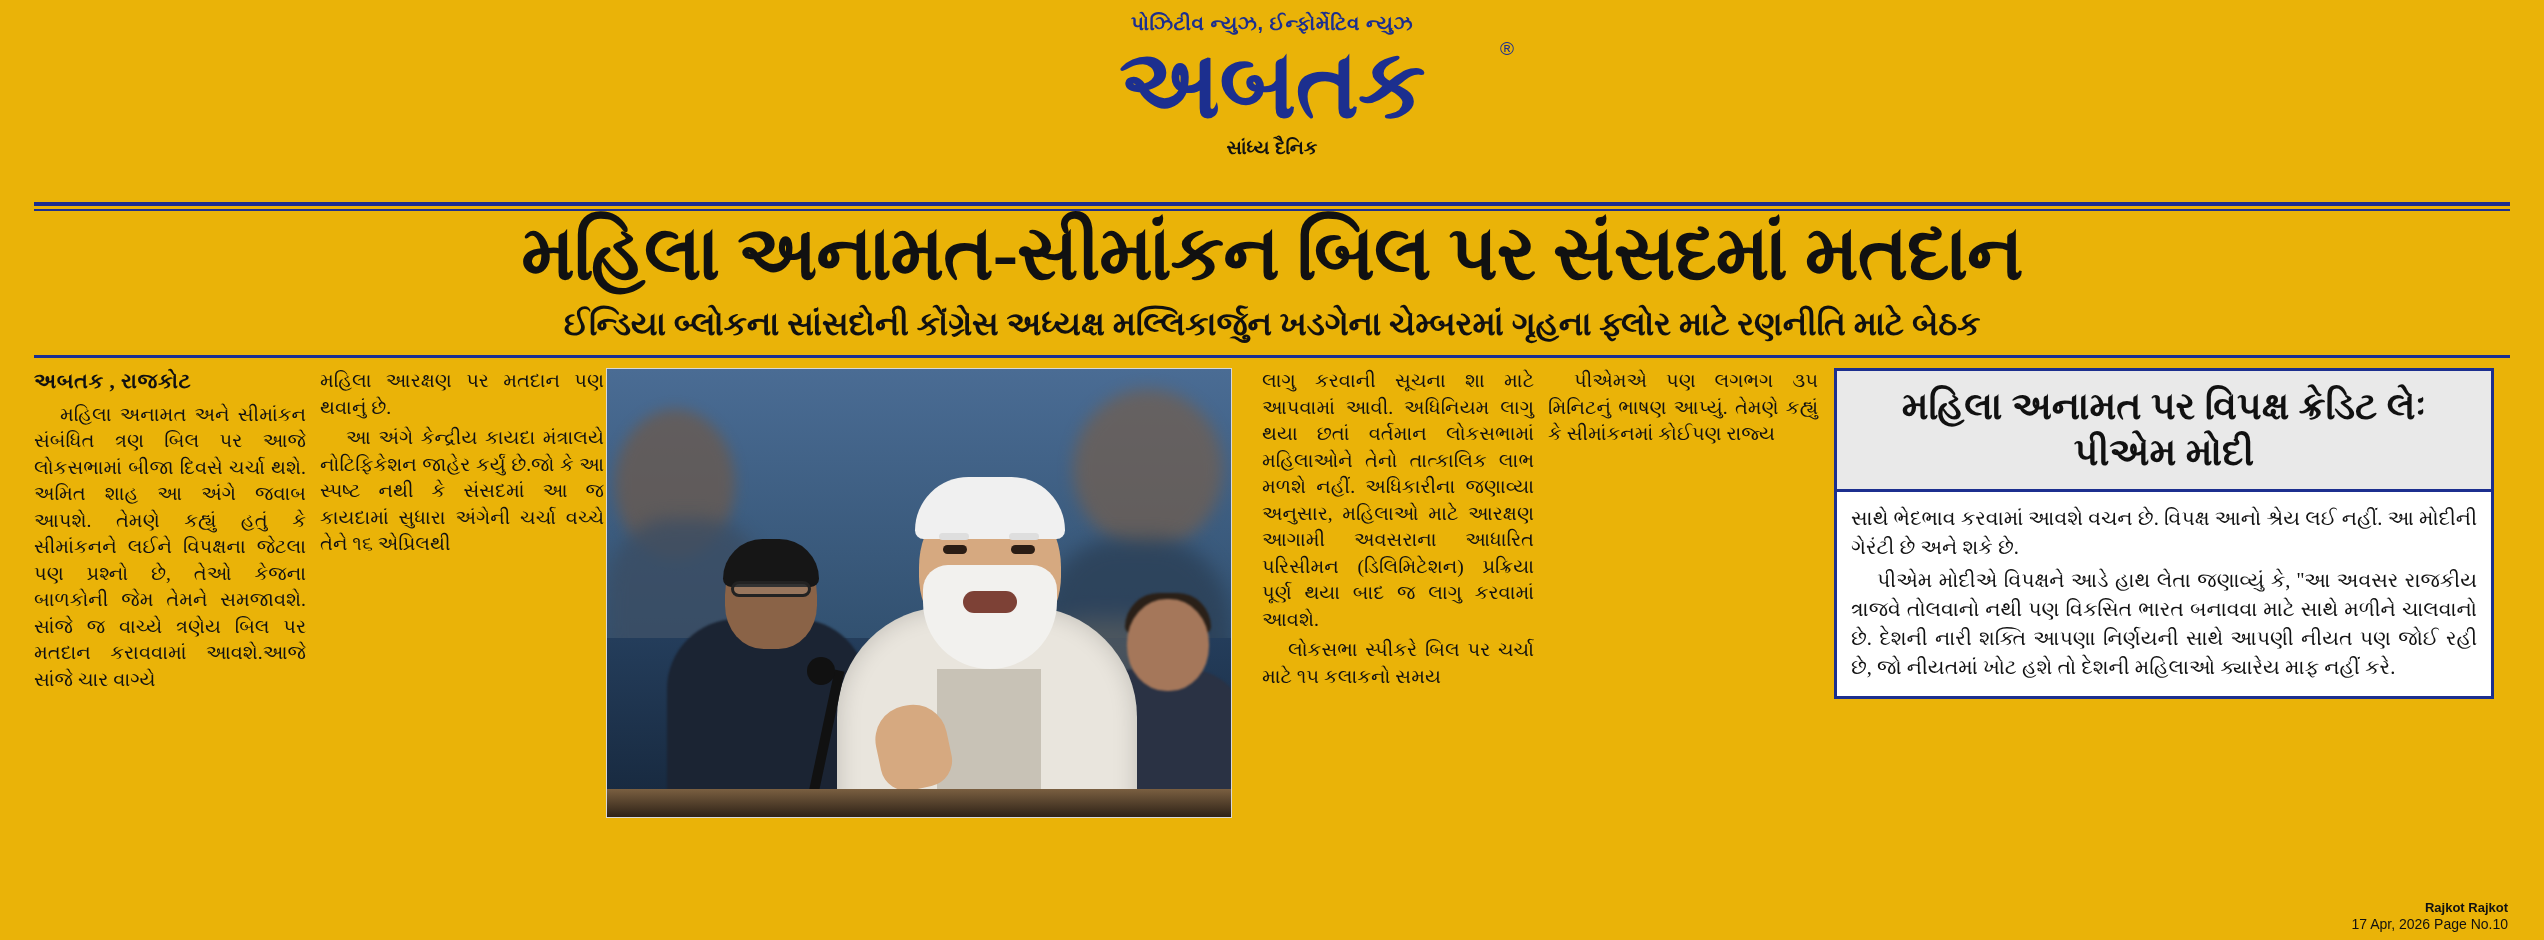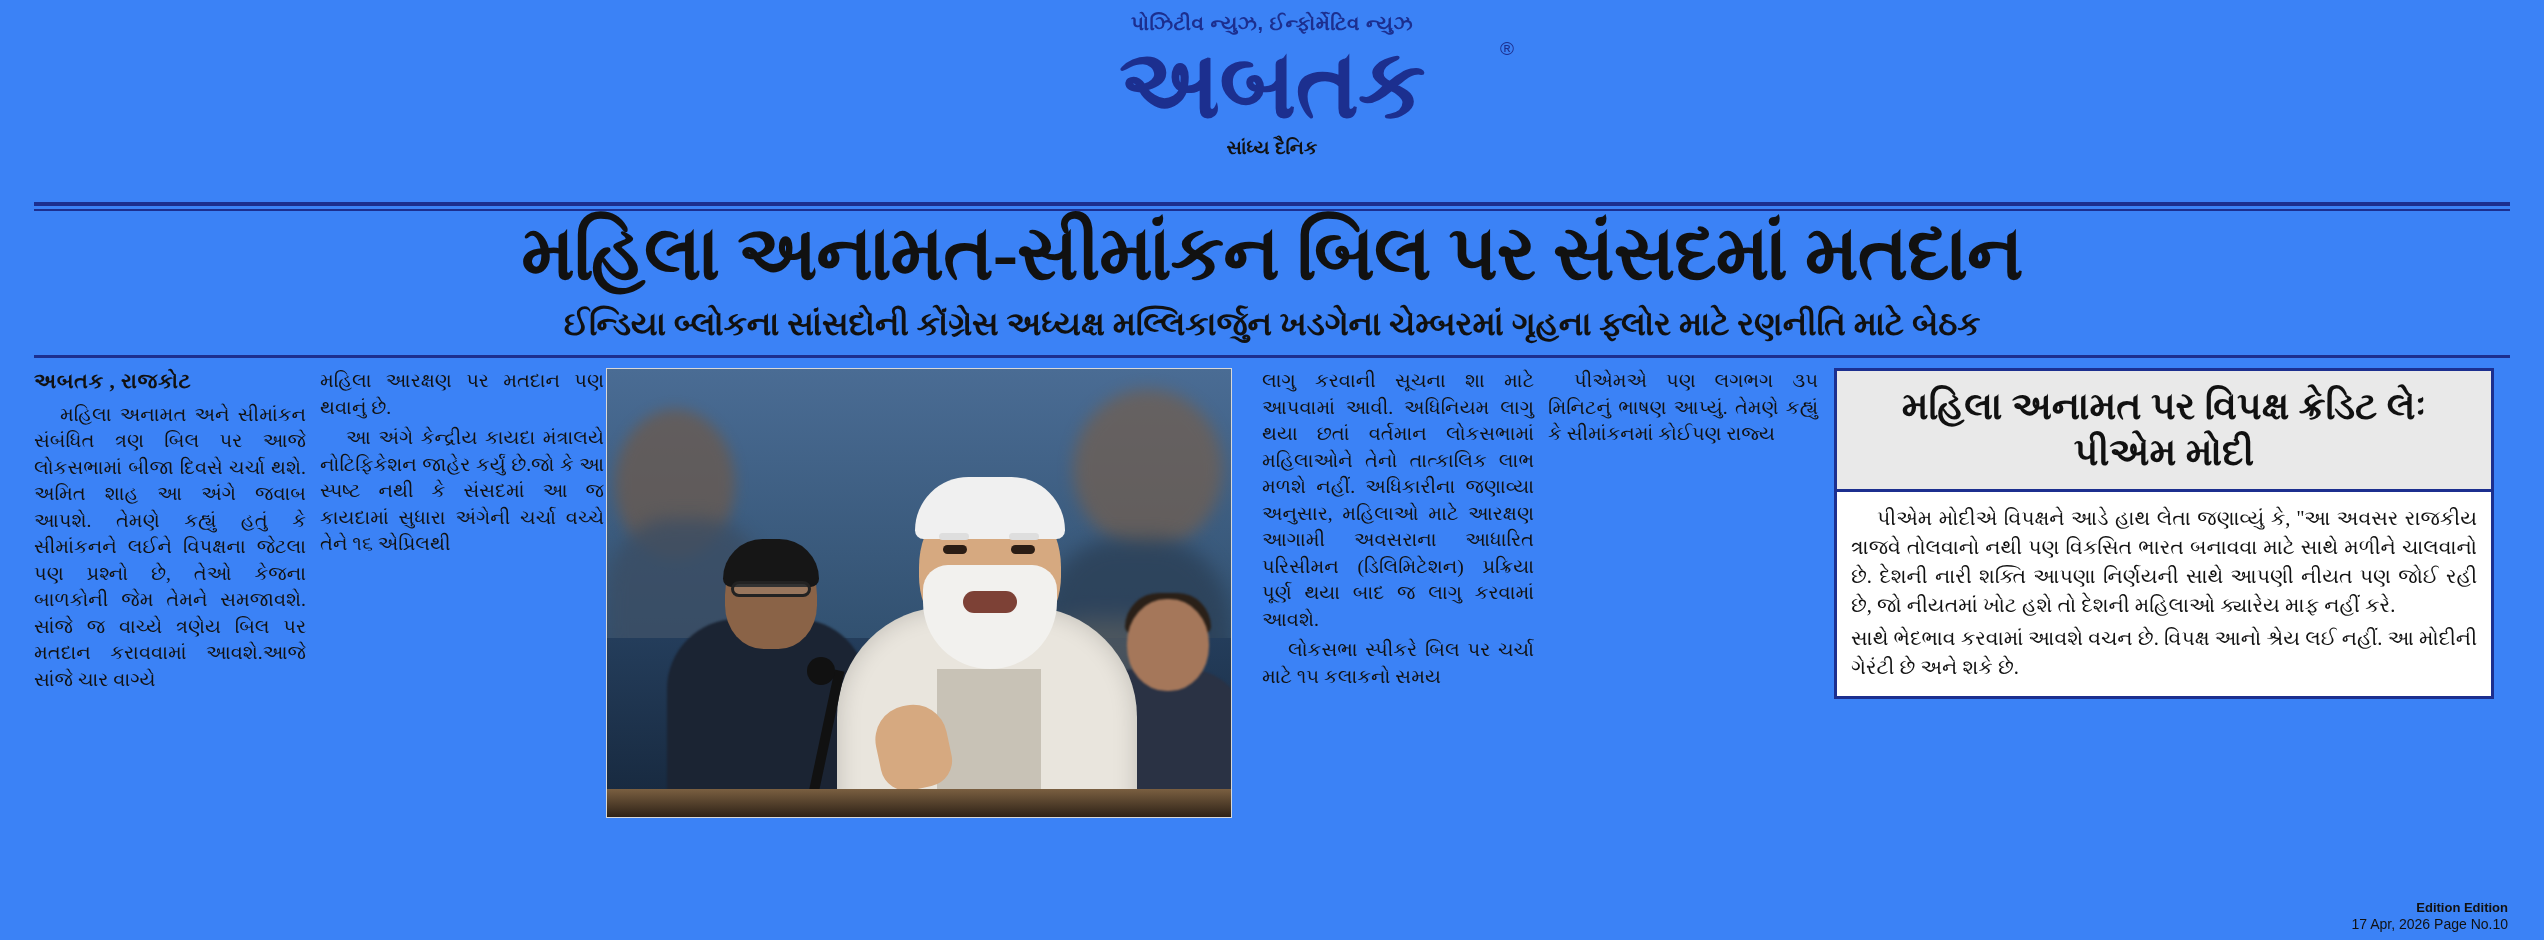--- a/index.html
+++ b/index.html
@@ -11,21 +11,21 @@
     width: 2544px;
     height: 940px;
     font-family: "Liberation Sans", sans-serif;
     color: #111;
     overflow: hidden;
   }
   .page {
     position: relative;
     width: 2544px;
     height: 940px;
-    background: #3b82f6;
+    background: #eab308;
     box-sizing: border-box;
     padding: 0 34px;
   }
 
   
   .masthead {
     position: relative;
     height: 196px;
     text-align: center;
   }
@@ -291,26 +291,26 @@
     </div>
 
     <div class="col col-5">
       <p class="para">પીએમએ પણ લગભગ ૩૫ મિનિટનું ભાષણ આપ્યું. તેમણે કહ્યું કે સીમાંકનમાં કોઈપણ રાજ્ય</p>
     </div>
 
     <div class="col col-6">
       <div class="boxstory">
         <div class="boxstory-head">મહિલા અનામત પર વિપક્ષ ક્રેડિટ લેઃ પીએમ મોદી</div>
         <div class="boxstory-body">
+          <p class="para noindent">સાથે ભેદભાવ કરવામાં આવશે  વચન છે. વિપક્ષ આનો શ્રેય લઈ નહીં. આ મોદીની ગેરંટી છે અને  શકે છે.</p>
           <p class="para">પીએમ મોદીએ વિપક્ષને આડે હાથ લેતા જણાવ્યું કે, ''આ અવસર રાજકીય ત્રાજવે તોલવાનો નથી પણ વિકસિત ભારત બનાવવા માટે સાથે મળીને ચાલવાનો છે. દેશની નારી શક્તિ આપણા નિર્ણયની સાથે આપણી નીયત પણ જોઈ રહી છે, જો નીયતમાં ખોટ હશે તો દેશની મહિલાઓ ક્યારેય માફ નહીં કરે.</p>
-          <p class="para noindent">સાથે ભેદભાવ કરવામાં આવશે  વચન છે. વિપક્ષ આનો શ્રેય લઈ નહીં. આ મોદીની ગેરંટી છે અને  શકે છે.</p>
         </div>
       </div>
     </div>
 
   </div>
 
   <div class="footer">
-    <div>Edition Edition</div>
+    <div>Rajkot Rajkot</div>
     <div class="small">17 Apr, 2026 Page No.10</div>
   </div>
 
 </div>
 
 </body></html>

